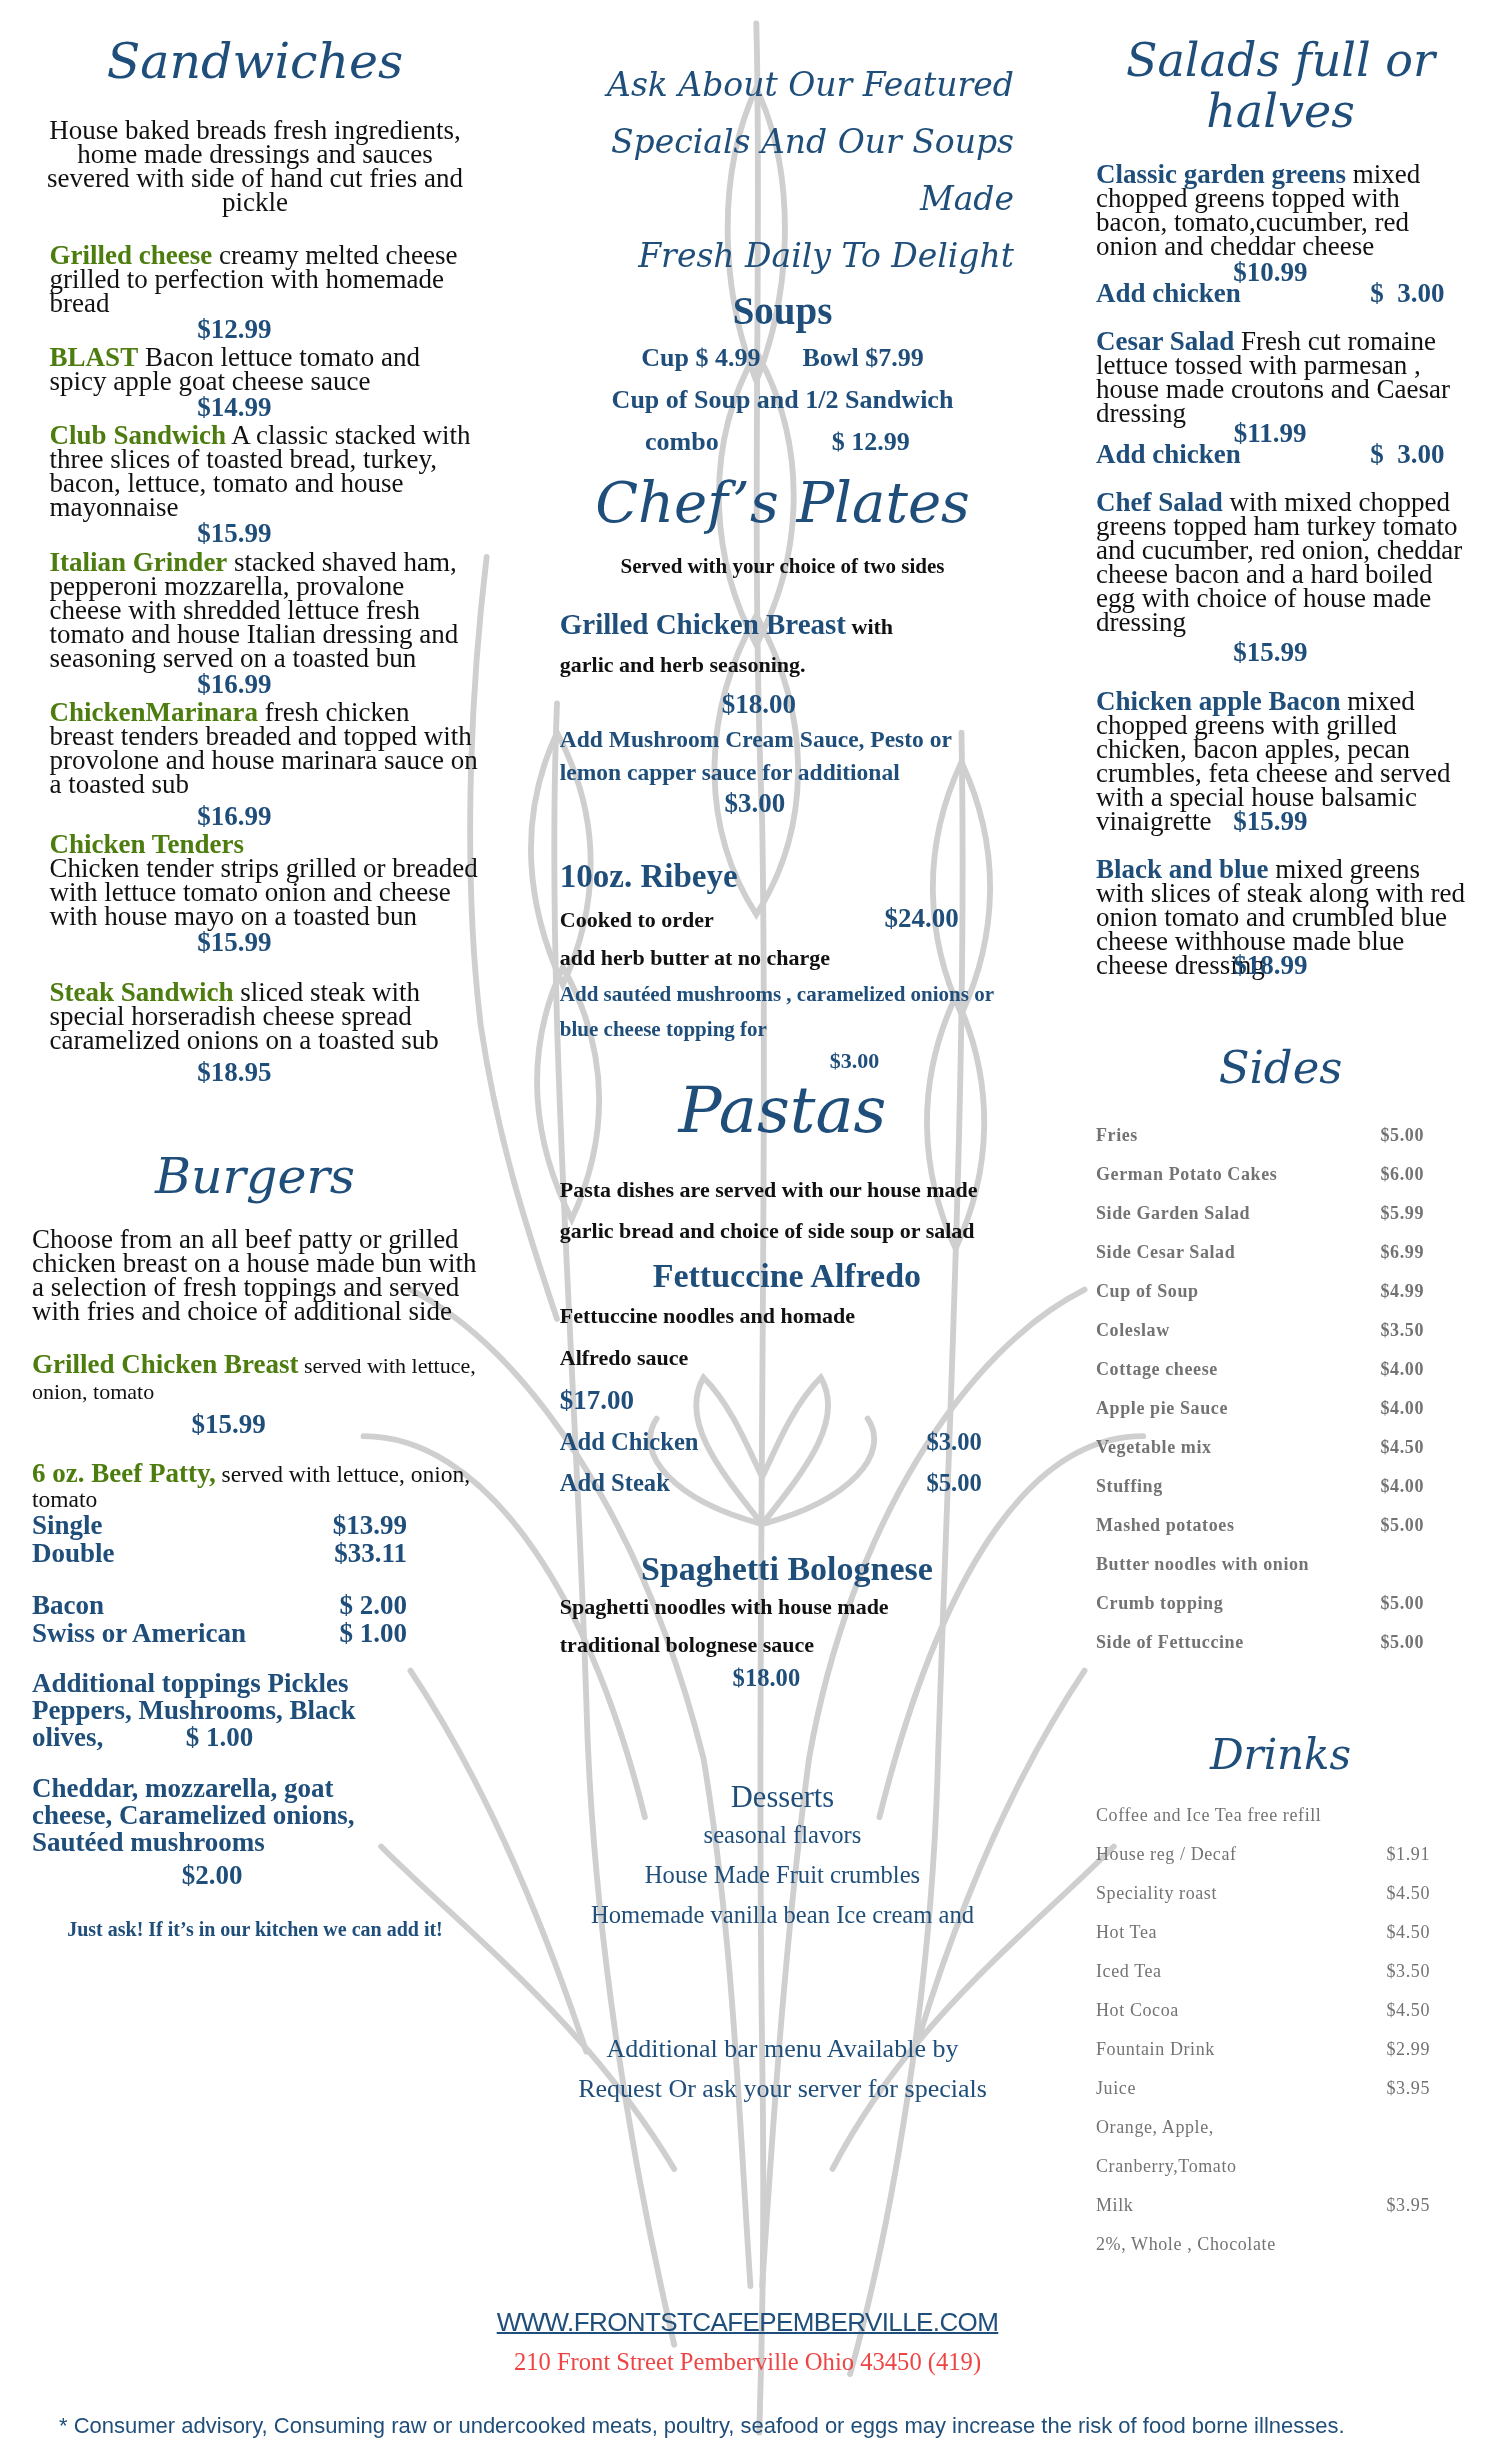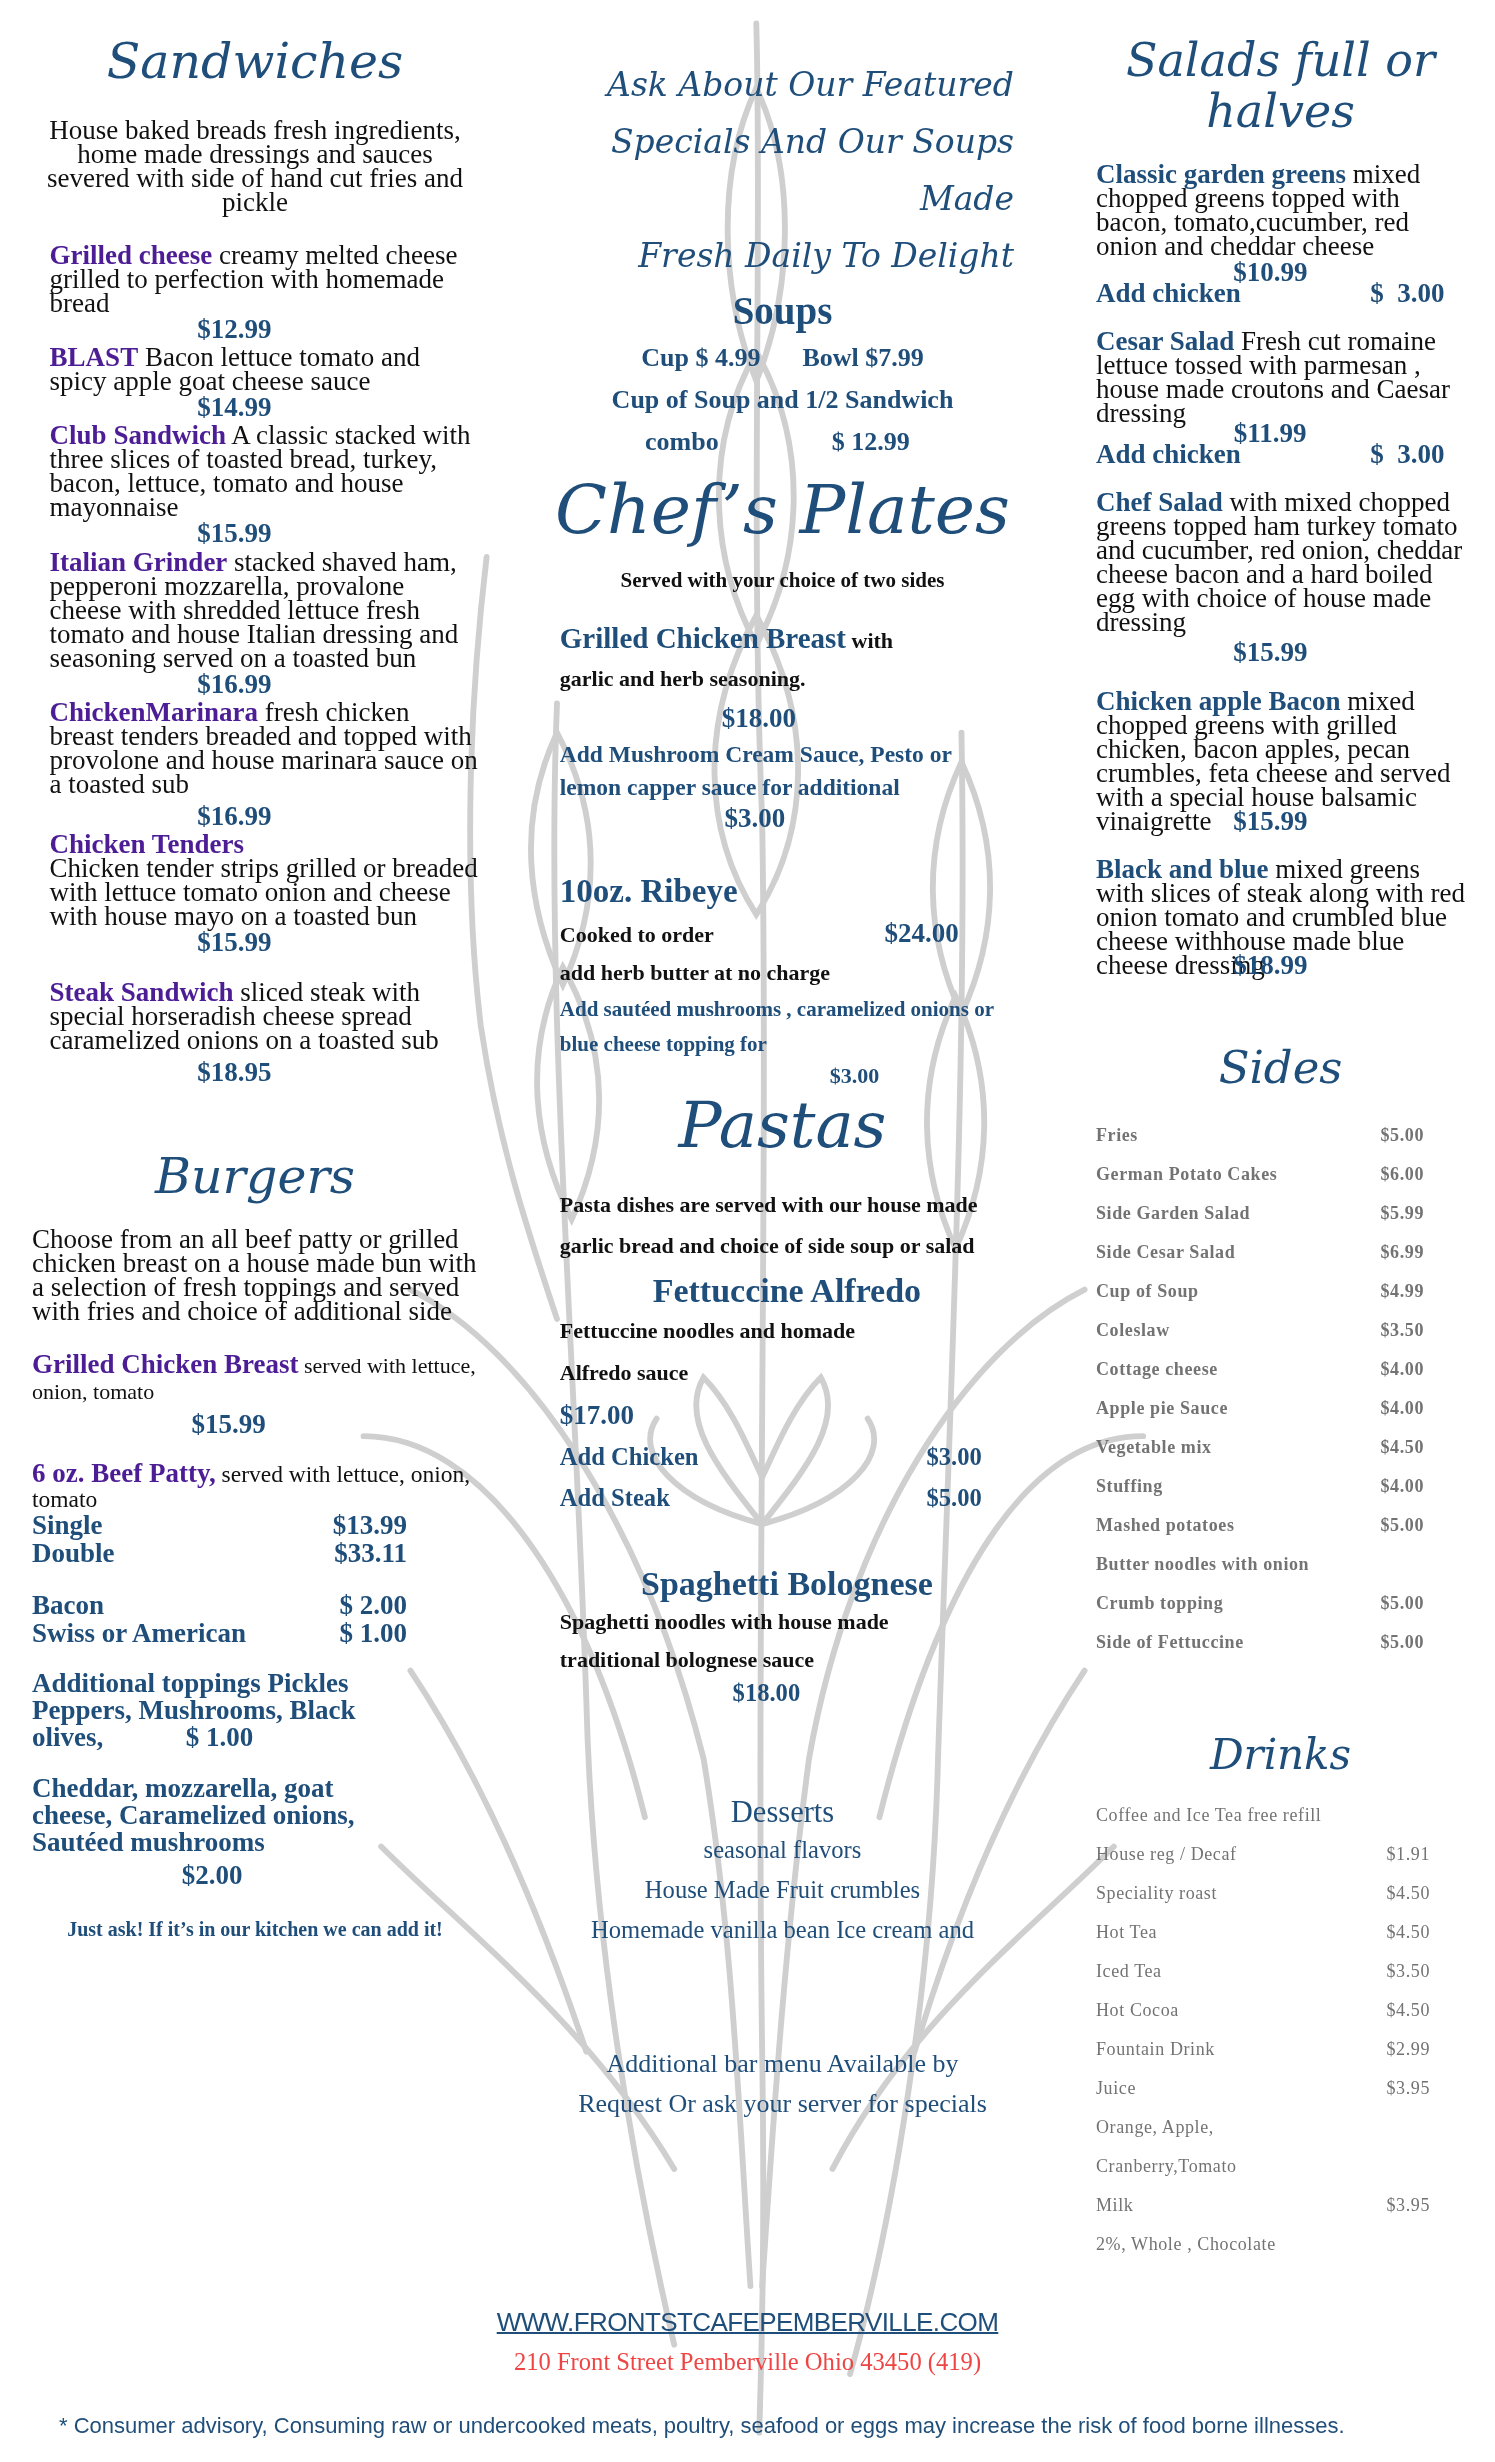--- a/index.html
+++ b/index.html
@@ -4,40 +4,40 @@
 <style>
   html, body { margin:0; padding:0; background:#ffffff; }
   body { width:1495px; height:2462px; position:relative; overflow:hidden;
          font-family:"Liberation Serif","DejaVu Serif",serif; color:#111; }
   .bg { position:absolute; inset:0; z-index:0; }
   .col { position:absolute; z-index:1; }
   .blue { color:#1f4e7a; }
   .script { font-family:"DejaVu Serif","Liberation Serif",serif; font-style:italic; font-weight:normal; color:#1f4e7a; }
   .sect-title { text-align:center; font-size:49px; line-height:1.1; margin:0; }
   .item { font-size:27px; line-height:24px; margin:0; }
-  .item .name { color:#4c1d95; font-weight:bold; }
+  .item .name { color:#4d7c0f; font-weight:bold; }
   .price { color:#1f4e7a; font-weight:bold; font-size:27px; line-height:28px; }
   .price-r { text-align:center; }
   .row { display:flex; justify-content:space-between; align-items:baseline; }
   .bold { font-weight:bold; }
   .center { text-align:center; }
 
   
   #left { left:32px; top:35px; width:446px; }
   #left .intro { font-size:27px; line-height:24px; text-align:center; margin:29px 12px 29px; }
   #left .sand { margin-bottom:2.3px; padding-left:17.6px; }
   #left .sand .price { padding-right:59px; }
   #left .burger-intro { font-size:27px; line-height:24px; margin:23.5px 0 29px; }
 
   
   #center { left:551px; top:56px; width:463px; }
   .ask { font-size:33px; line-height:57px; text-align:right; }
   .soups-h { font-size:39px; font-weight:bold; text-align:center; color:#1f4e7a; margin:0; line-height:53px; }
   .soups-line { font-size:26px; font-weight:bold; color:#1f4e7a; line-height:42px; }
-  .cp-title { font-size:68px; text-align:center; margin:5.9px 0 0; line-height:1.2; }
+  .cp-title { font-size:56px; text-align:center; margin:5.9px 0 0; line-height:1.2; }
   .cp-sub { font-size:21px; font-weight:bold; text-align:center; margin:17.6px 0 29px; }
   .cp-item-title { font-size:29px; font-weight:bold; color:#1f4e7a; }
   .cp-line { font-size:22px; line-height:38px; font-weight:bold; }
   .cp-blue { color:#1f4e7a; }
 
   
   #right { left:1096px; top:35px; width:369px; }
   .salad { font-size:27px; line-height:24px; margin:0; }
   .sides-list .row, .drinks-list .row { font-size:18px; line-height:39px; color:#737373;justify-content:space-between; }
   .sides-list .row { font-weight:bold; letter-spacing:0.6px; }

